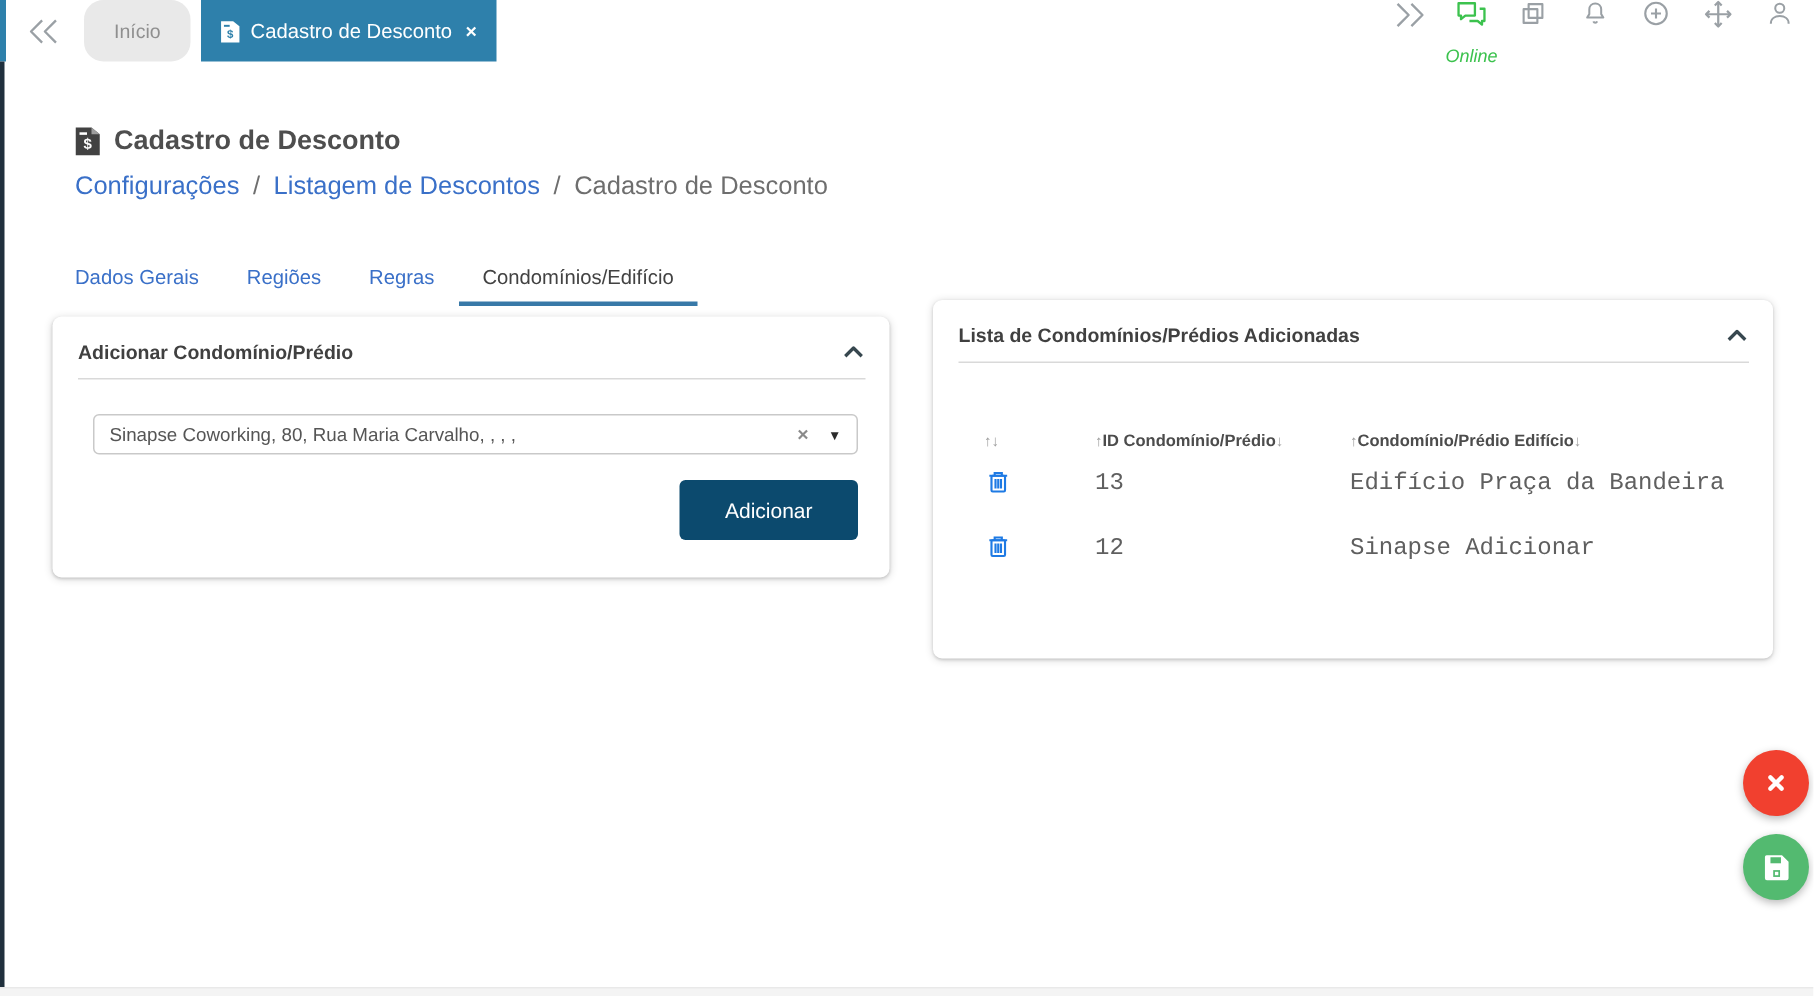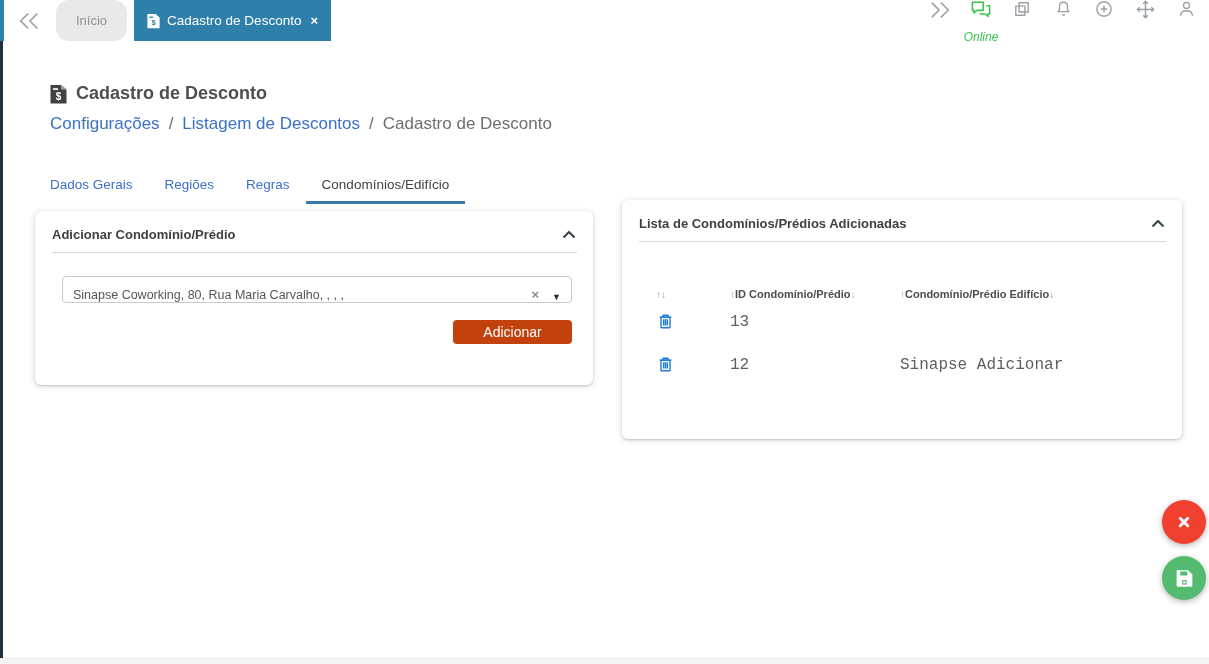--- a/index.html
+++ b/index.html
@@ -41,26 +41,26 @@
           box-shadow:0 1px 2px rgba(0,0,0,.14), 0 1px 6px rgba(0,0,0,.16); }
   .card-left  { left:35px;  top:211px; width:558px; height:174px; }
   .card-right { left:622px; top:200px; width:560px; height:239px; }
   .card-head { display:flex; align-items:center; justify-content:space-between; padding:16px 17px 0 17px; }
   .card-title { font-size:13px; font-weight:bold; color:#404040; }
   .card-collapse { cursor:pointer; display:flex; }
   .card-divider { margin:10px 16px 0 17px; border-top:1px solid #d9d9d9; }
 
   
   .select-box { margin:23px 21px 0 27px; height:27px; border:1px solid #c9c9c9; border-radius:4px;
-                display:flex; align-items:flex-end; padding:0 10px; font-size:12.5px; color:#555; cursor:pointer; }
+                display:flex; align-items:center; padding:0 10px; font-size:12.5px; color:#555; cursor:pointer; }
   .select-val { flex:1; white-space:nowrap; overflow:hidden; }
   .select-clear { color:#8a8a8a; font-size:13px; font-weight:bold; margin-right:13px; cursor:pointer; }
   .select-caret { font-size:9px; color:#2b2b2b; cursor:pointer; }
   .btn-row { margin:17px 21px 0 0; display:flex; justify-content:flex-end; }
-  .btn-add { width:119px; height:24px; background:#c2410c; border:none; border-radius:4px;
+  .btn-add { width:119px; height:40px; background:#0c4a6e; border:none; border-radius:4px;
              color:#fff; font-size:14px; font-family:inherit; cursor:pointer; }
 
   
   .grid { display:grid; grid-template-columns:74px 170px 1fr; align-items:center; }
   .thead { margin:46px 16px 0 34px; font-size:11px; font-weight:bold; color:#4c4c4c; }
   .sort-ar { color:#9f9f9f; font-weight:normal; font-size:10px; }
   .trow { margin:0 16px 0 34px; height:43px; font-size:16px; color:#5f5f5f;font-family:Liberation Mono, monospace; }
   .trow:first-of-type { margin-top:6px; }
   .trash-btn { background:none; border:none; cursor:pointer; padding:0; display:flex; width:20px; }
 
@@ -216,20 +216,21 @@
     <div class="grid trow">
       <button class="trash-btn">
         <svg width="19" height="19" viewBox="0 0 24 24" fill="none" stroke="#1e7ae4" stroke-width="1.8">
           <path d="M4.5 6.5h15"></path>
             <path d="M9 6.5V4.2h6v2.3"></path>
           <rect x="6.3" y="6.5" width="11.4" height="13.3" rx="1"></rect>
           <path d="M9.7 9.3v7.9M12 9.3v7.9M14.3 9.3v7.9"></path>
         </svg>
       </button>
       <span>13</span>
+      <span>Edifício Praça da Bandeira</span>
     </div>
 
     <div class="grid trow">
       <button class="trash-btn">
         <svg width="19" height="19" viewBox="0 0 24 24" fill="none" stroke="#1e7ae4" stroke-width="1.8">
           <path d="M4.5 6.5h15"></path>
             <path d="M9 6.5V4.2h6v2.3"></path>
           <rect x="6.3" y="6.5" width="11.4" height="13.3" rx="1"></rect>
           <path d="M9.7 9.3v7.9M12 9.3v7.9M14.3 9.3v7.9"></path>
         </svg>

